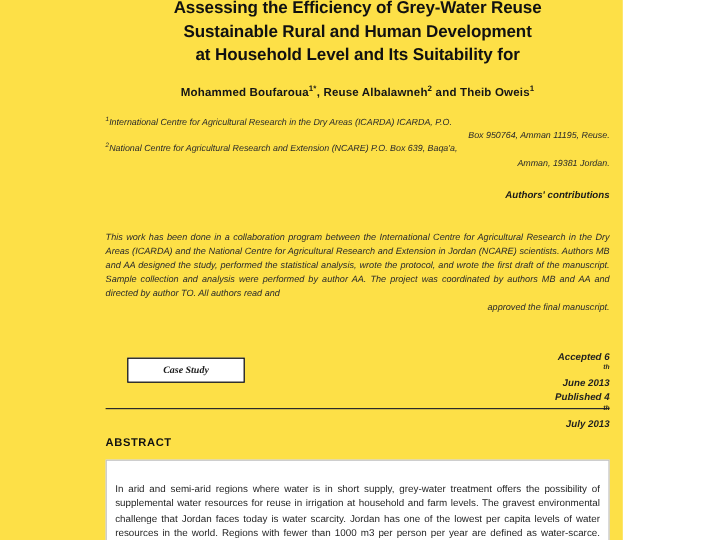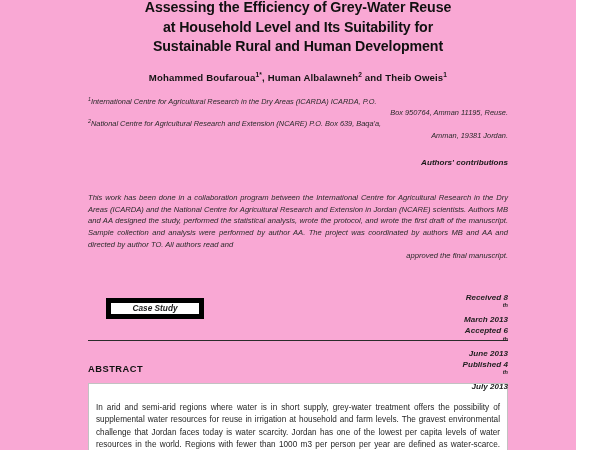--- a/index.html
+++ b/index.html
@@ -13,23 +13,23 @@
     overflow: hidden;
     font-family: "Liberation Sans", sans-serif;
     color: #1a1a1a;
     position: relative;
   }
 
   .page {
     position: absolute;
     left: 0;
     top: 0;
-    width: 576px;
+    width: 519px;
     height: 450px;
-    background: #f9a8d4;
+    background: #fde047;
     overflow: hidden;
   }
 
   .content {
     position: absolute;
     left: 88px;
     top: -4px;
     width: 420px;
   }
 
@@ -108,26 +108,27 @@
     position: relative;
     margin-top: 30px;
     height: 42px;
   }
   .case-study-box {
     position: absolute;
     left: 18px;
     top: 6px;
     width: 98px;
     height: 21px;
-    border: 5px solid #000000;
+    border: 1px solid #000000;
     background: #ffffff;
     display: flex;
     align-items: center;
     justify-content: center;
     box-sizing: border-box;
+    font-family: Liberation Serif, serif;
   }
   .case-study-label {
     font-size: 8.3px;
     font-weight: bold;
     font-style: italic;
     color: #1a1a1a;
   }
   .dates {
     position: absolute;
     right: 0;
@@ -176,26 +177,26 @@
   }
 </style>
 </head>
 <body>
 
 <div class="page">
   <div class="content">
 
     <h1 class="title">
       <span class="title-line">Assessing the Efficiency of Grey-Water Reuse</span>
+      <span class="title-line">Sustainable Rural and Human Development</span>
       <span class="title-line">at Household Level and Its Suitability for</span>
-      <span class="title-line">Sustainable Rural and Human Development</span>
     </h1>
 
     <div class="authors">
-      <span>Mohammed Boufaroua</span><sup>1*</sup><span>, </span><span>Human Albalawneh</span><sup>2</sup><span> and </span><span>Theib Oweis</span><sup>1</sup>
+      <span>Mohammed Boufaroua</span><sup>1*</sup><span>, </span><span>Reuse Albalawneh</span><sup>2</sup><span> and </span><span>Theib Oweis</span><sup>1</sup>
     </div>
 
     <div class="affiliations">
       <span class="affil affil-1">
         <span class="first-line"><sup>1</sup><span>International Centre for Agricultural Research in the Dry Areas (ICARDA) ICARDA, P.O.</span></span>
         <span>Box 950764, Amman 11195, Reuse.</span>
       </span>
       <span class="affil affil-2">
         <span class="first-line"><sup>2</sup><span>National Centre for Agricultural Research and Extension (NCARE) P.O. Box 639, Baqa'a,</span></span>
         <span>Amman, 19381 Jordan.</span>
@@ -206,21 +207,20 @@
     <div class="contrib-body">
       <span>This work has been done in a collaboration program between the International Centre for Agricultural Research in the Dry Areas (ICARDA) and the National Centre for Agricultural Research and Extension in Jordan (NCARE) scientists. Authors MB and AA designed the study, performed the statistical analysis, wrote the protocol, and wrote the first draft of the manuscript. Sample collection and analysis were performed by author AA. The project was coordinated by authors MB and AA and directed by author TO. All authors read and</span>
       <span class="tail">approved the final manuscript.</span>
     </div>
 
     <div class="meta-row">
       <div class="case-study-box">
         <span class="case-study-label">Case Study</span>
       </div>
       <div class="dates">
-        <span><span>Received 8</span><sup>th</sup><span> March 2013</span></span>
         <span><span>Accepted 6</span><sup>th</sup><span> June 2013</span></span>
         <span><span>Published 4</span><sup>th</sup><span> July 2013</span></span>
       </div>
     </div>
 
     <hr class="rule">
 
     <div class="abstract-heading">ABSTRACT</div>
     <div class="abstract-box">
       <div class="abstract-body">In arid and semi-arid regions where water is in short supply, grey-water treatment offers the possibility of supplemental water resources for reuse in irrigation at household and farm levels. The gravest environmental challenge that Jordan faces today is water scarcity. Jordan has one of the lowest per capita levels of water resources in the world. Regions with fewer than 1000 m3 per person per year are defined as water-scarce. Water-scarcity hinders economic development, strains the environment, and drastically limits food availability [1]. – In Jordan in 1996; per capita share of water was ≤ 175 m3 for</div>

